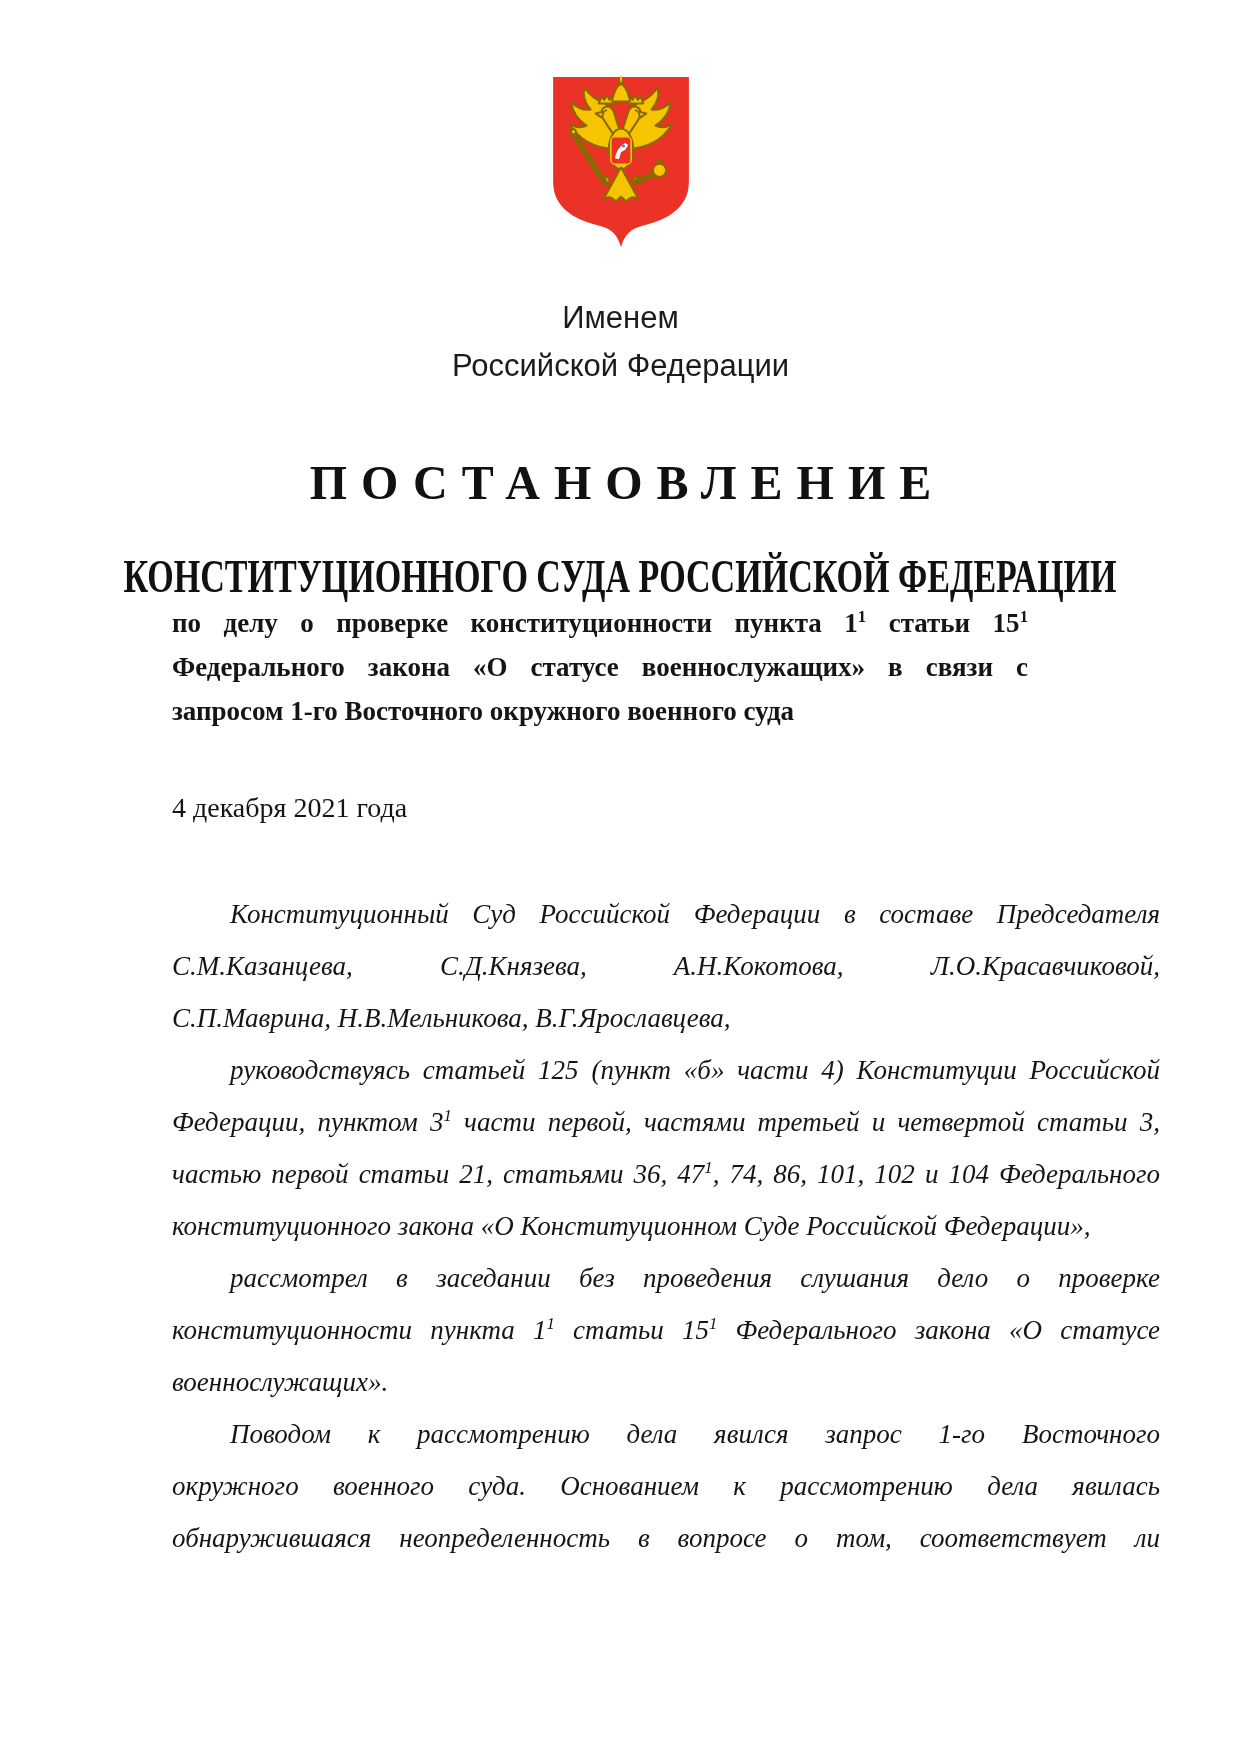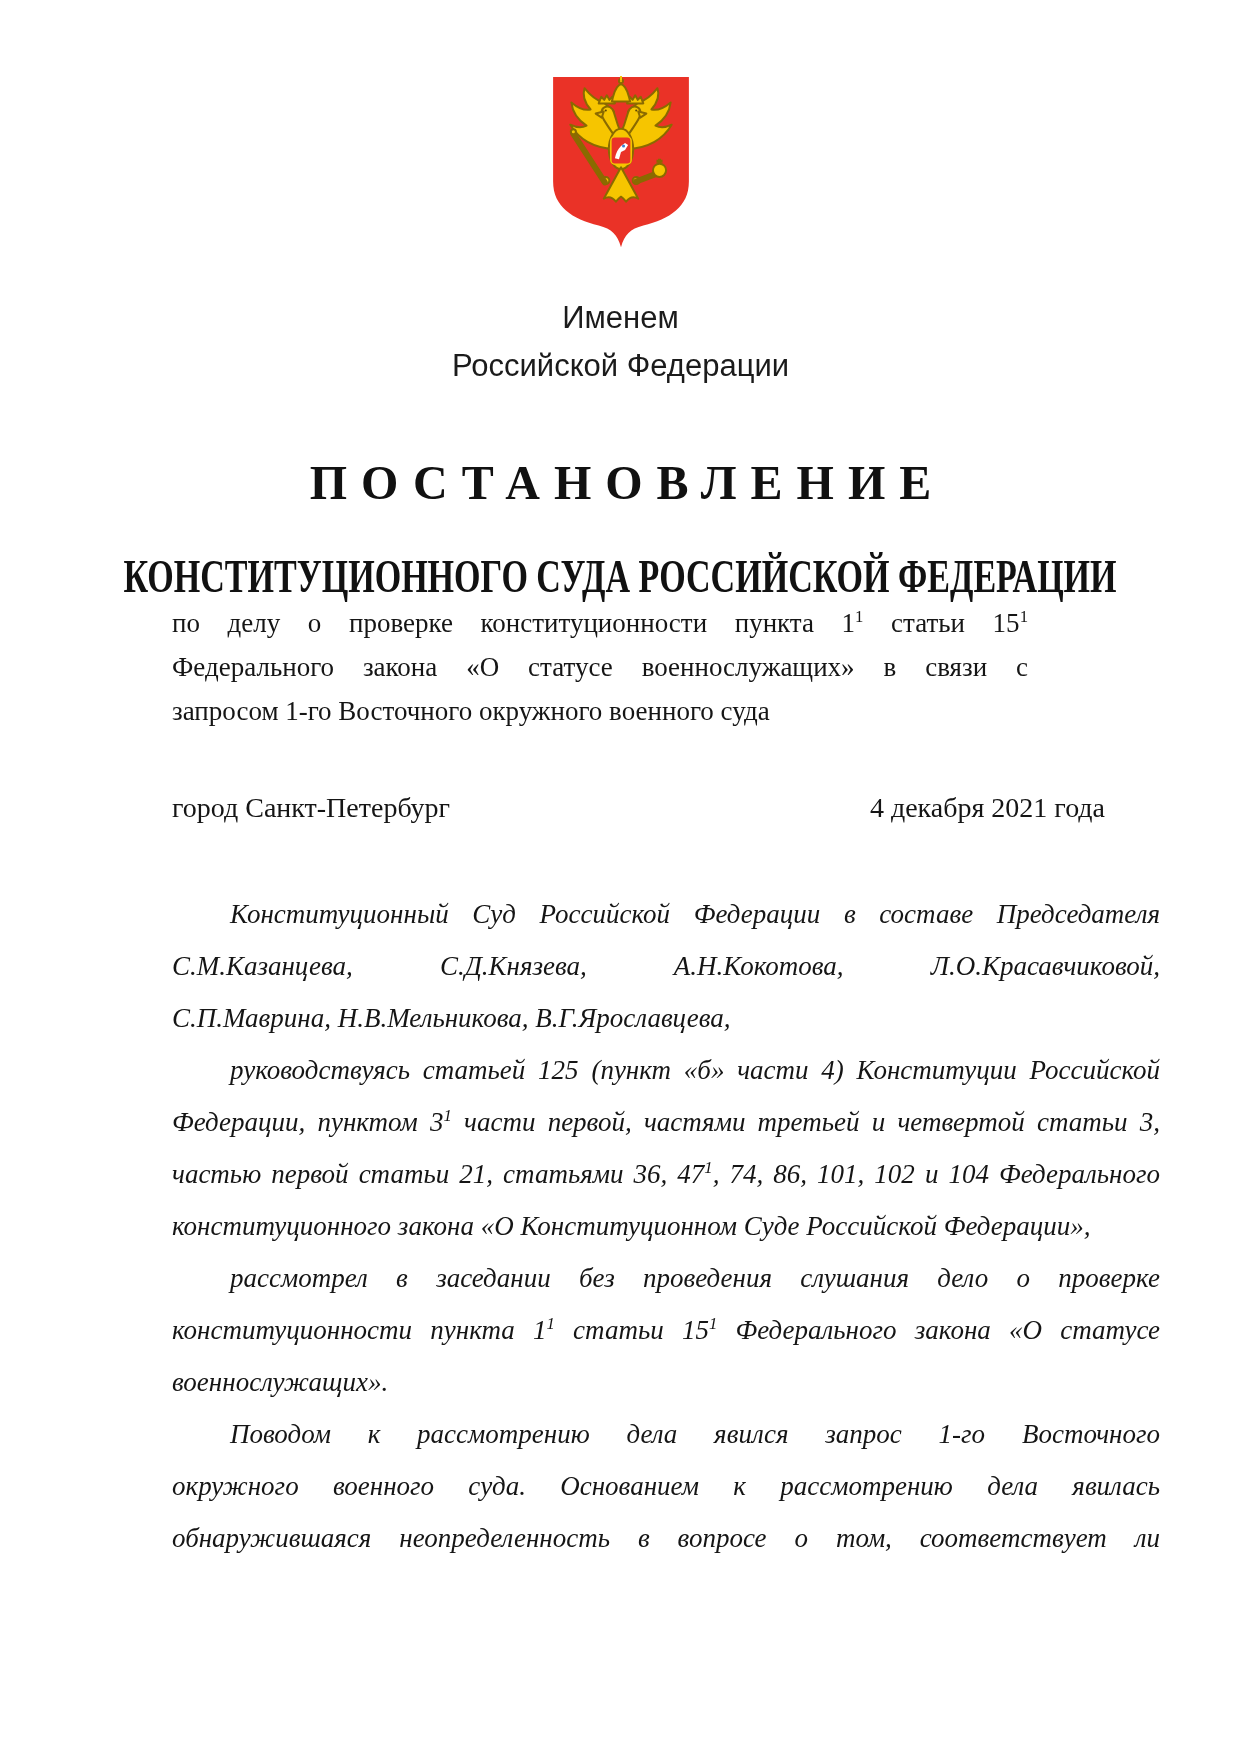--- a/index.html
+++ b/index.html
@@ -28,21 +28,21 @@
   .doc-subtitle-wrap { position:absolute; top:530px; left:0; width:100%; display:flex; justify-content:center;margin-top:20px; }
   .doc-subtitle {
     font-weight:700; font-size:46px; white-space:nowrap;
     transform:scaleX(0.74); transform-origin:center center;
     color:#111;
   }
   .subject {
     position:absolute; left:172px; top:601px; width:856px;
     font-size:27px;
   }
-  .subject .line { line-height:44px; height:44px; }
+  .subject .line { line-height:44px; height:44px;font-weight:bold; }
   .dateline {
     position:absolute; left:172px; top:791px; width:988px;
     font-size:28px; line-height:34px;
     display:flex; justify-content:space-between;
   }
   .dateline .date { margin-right:55px; }
   .body-col {
     position:absolute; left:172px; top:888px; width:988px;
     font-size:27px;
   }
@@ -119,21 +119,20 @@
     <div class="doc-subtitle">КОНСТИТУЦИОННОГО СУДА РОССИЙСКОЙ ФЕДЕРАЦИИ</div>
   </div>
 
   <div class="subject" id="subject">
       <div class="line jl">по делу о проверке конституционности пункта 1<sup>1</sup> статьи 15<sup>1</sup></div>
       <div class="line jl">Федерального закона «О статусе военнослужащих» в связи с</div>
       <div class="line">запросом 1-го Восточного окружного военного суда</div>
     </div>
 
   <div class="dateline">
-    <span class="city">город Санкт-Петербург</span>
     <span class="date">4 декабря 2021 года</span>
   </div>
 
   <div class="body-col" id="body-col">
       <div class="line ind jl">Конституционный Суд Российской Федерации в составе Председателя</div>
       <div class="line jl">С.М.Казанцева, С.Д.Князева, А.Н.Кокотова, Л.О.Красавчиковой,</div>
       <div class="line">С.П.Маврина, Н.В.Мельникова, В.Г.Ярославцева,</div>
       <div class="line ind jl">руководствуясь статьей 125 (пункт «б» части 4) Конституции Российской</div>
       <div class="line jl">Федерации, пунктом 3<sup>1</sup> части первой, частями третьей и четвертой статьи 3,</div>
       <div class="line jl">частью первой статьи 21, статьями 36, 47<sup>1</sup>, 74, 86, 101, 102 и 104 Федерального</div>

